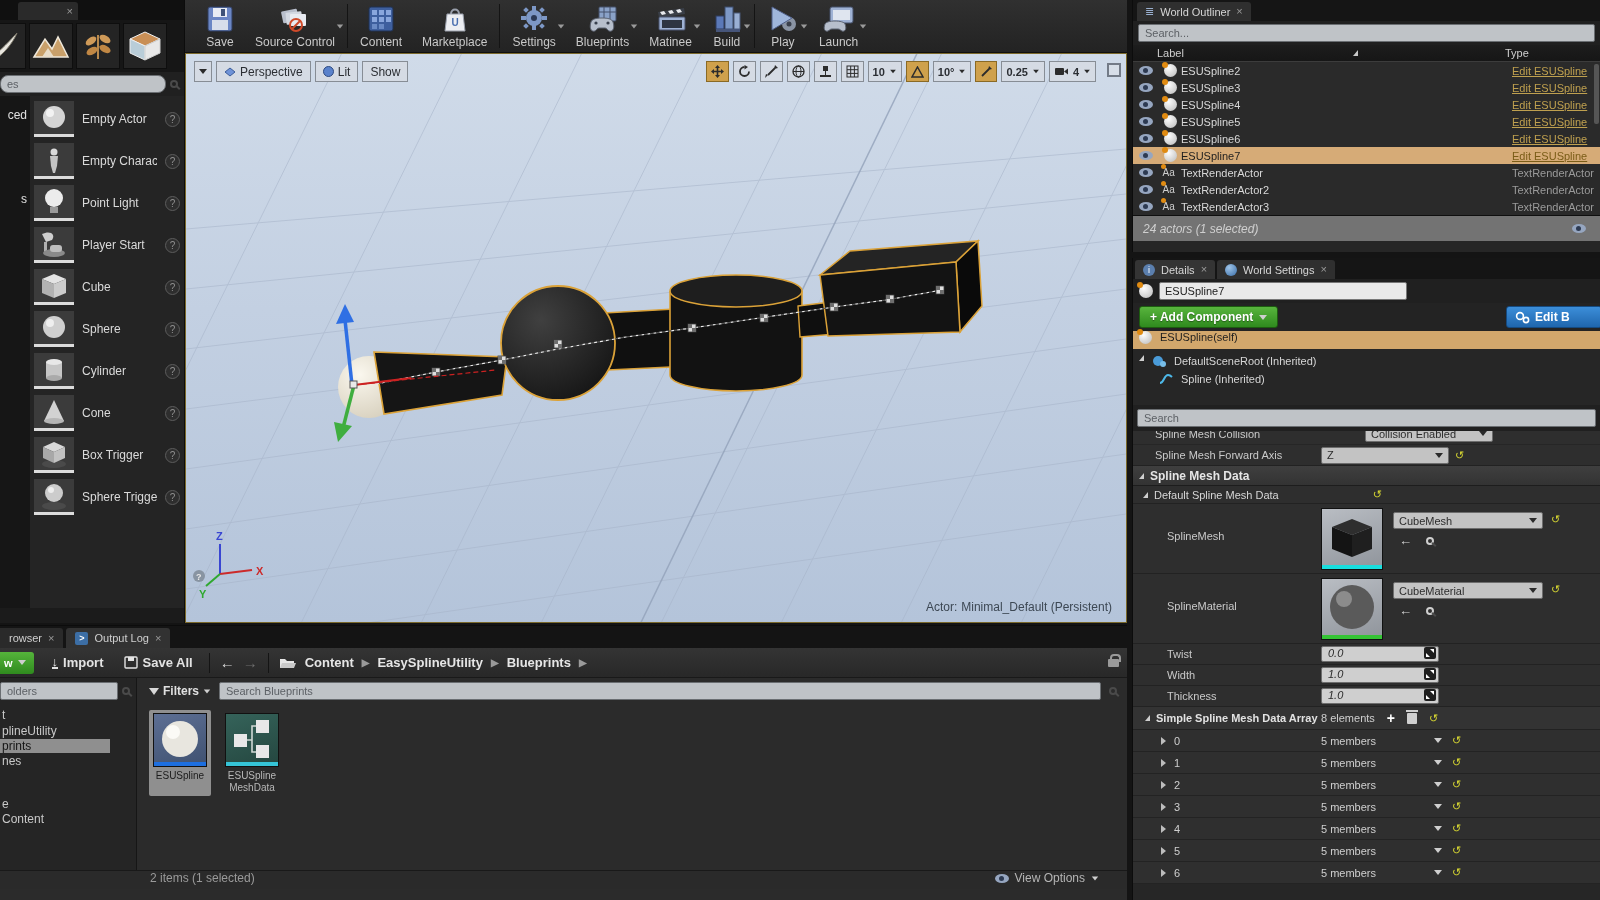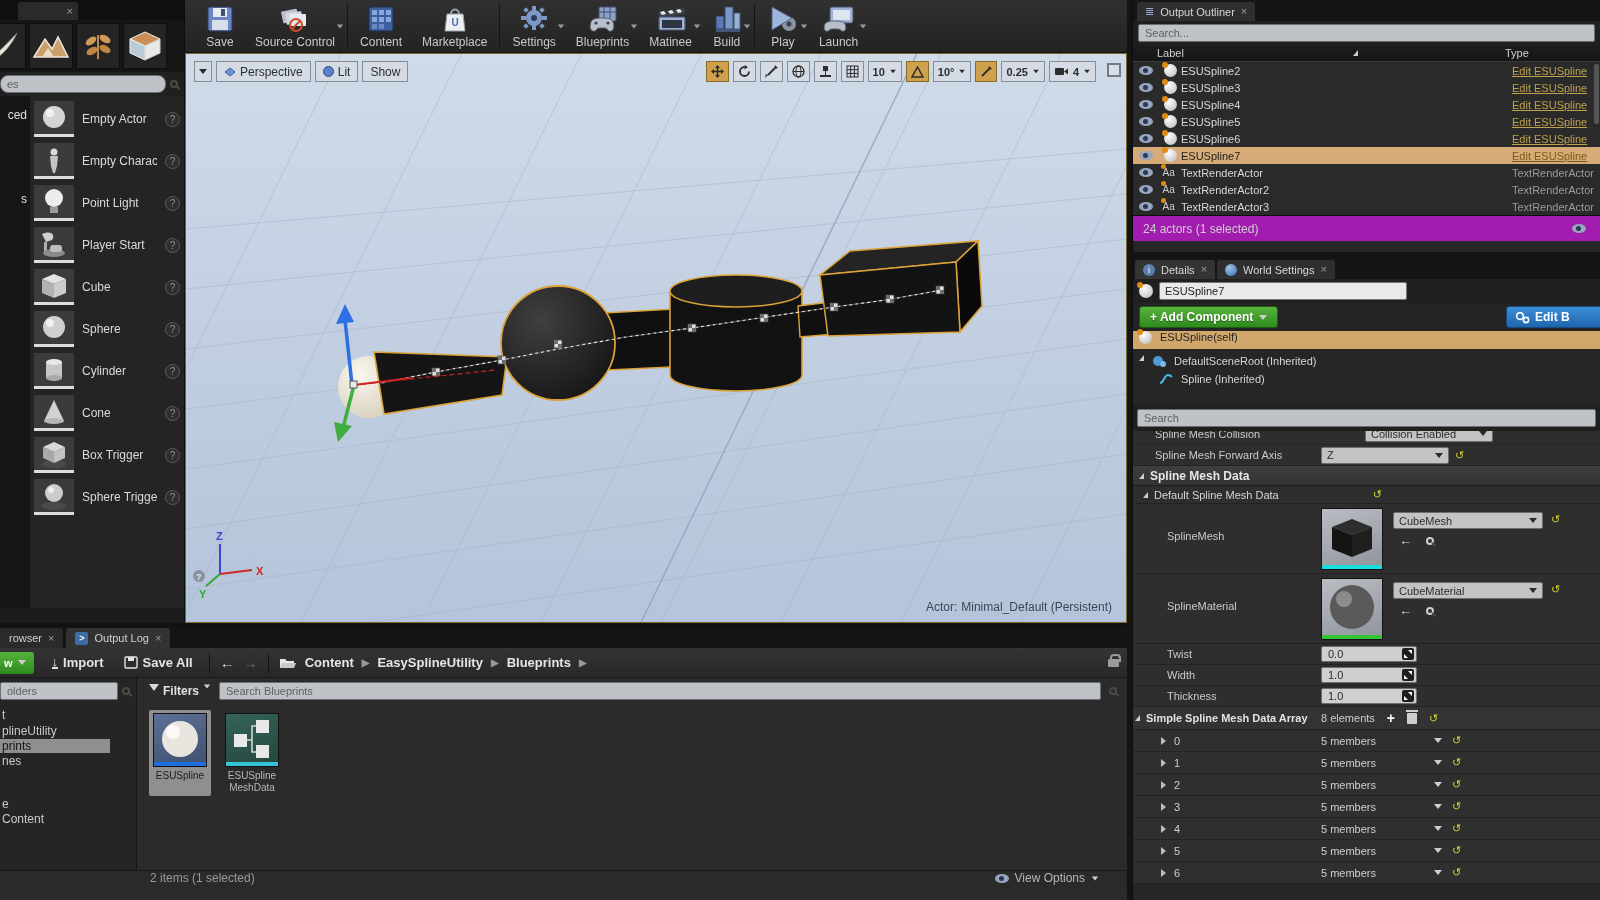--- a/index.html
+++ b/index.html
@@ -71,38 +71,38 @@
   .tp.gray{color:#9a9a9a;}
   .out-row.sel{background:#d6ab77;}
   .out-row.sel .nm{color:#1e1e1e;}
   .out-row.sel .tp.gold{color:#7a5c17;}
   .orb{width:13px;height:13px;border-radius:50%;background:radial-gradient(circle at 35% 30%,#fdfdfd,#b9b9b9);position:relative;flex:none;}
   .orb::before{content:"";position:absolute;left:-2px;top:-2px;width:6px;height:6px;border-radius:50%;background:#e08b12;}
   .aa{font-size:10px;color:#cfcfcf;position:relative;flex:none;width:15px;}
   .aa::before{content:"";position:absolute;left:-2px;top:-3px;width:5px;height:5px;border-radius:50%;background:#e08b12;}
   .icon-cell{width:22px;display:flex;justify-content:center;flex:none;}
   .eye-cell{width:26px;display:flex;justify-content:center;flex:none;}
-  .out-footer{height:26px;border-top:1px solid #0f0f0f;background:#a21caf;display:flex;align-items:center;padding:0 10px;color:#cfcfcf;font-size:12px;position:relative;}
+  .out-footer{height:26px;border-top:1px solid #0f0f0f;background:#737373;display:flex;align-items:center;padding:0 10px;color:#cfcfcf;font-size:12px;position:relative;font-style:italic;}
   .scrollbar{position:absolute;right:1px;top:2px;width:5px;height:60px;background:#555;border-radius:2px;}
 
   
   .details{position:absolute;left:1132px;top:258px;width:468px;height:642px;background:#262626;border-left:1px solid #0c0c0c;}
   .det-name{display:flex;align-items:center;gap:6px;padding:3px 6px;background:#202020;}
   .det-name input{background:#e9e9e9;border:1px solid #777;border-radius:2px;height:18px;font-size:11px;color:#222;padding:0 5px;width:248px;}
   .det-bar{display:flex;align-items:center;padding:3px 6px;gap:6px;background:#232323;position:relative;height:28px;}
   .btn-green{background:linear-gradient(#58b43d,#2f8a1e);border:1px solid #1d5c10;border-radius:3px;color:#fff;font-weight:bold;font-size:12px;display:flex;align-items:center;gap:6px;padding:2px 10px;height:22px;text-shadow:0 1px 1px rgba(0,0,0,.4);}
   .btn-blue{position:absolute;right:-2px;top:3px;background:linear-gradient(#3c8ed9,#1f66ad);border:1px solid #154a80;border-radius:3px;color:#fff;font-weight:bold;font-size:12px;display:flex;align-items:center;gap:5px;padding:2px 8px;height:22px;width:96px;}
   .comp-row{height:18px;display:flex;gap:8px;padding:0 6px;font-size:11px;color:#d6d6d6;}
   .comp-row.sel{background:#d2a76c;color:#1e1e1e;}
   .det-search{padding:4px 4px;background:#202020;margin-top:14px;}
   .prop{display:flex;align-items:center;height:21px;border-bottom:1px solid #222;background:#2e2e2e;}
   .prop .plabel{width:188px;flex:none;padding-left:22px;color:#c9c9c9;white-space:nowrap;overflow:hidden;}
   .prop .pval{flex:1;display:flex;align-items:center;gap:6px;padding-right:8px;}
   .combo{background:#c3c3c3;border:1px solid #6d6d6d;border-radius:2px;color:#2c2c2c;height:17px;display:flex;align-items:center;justify-content:space-between;padding:0 5px;font-size:11px;}
-  .spin{background:#cfcfcf;border:1px solid #6d6d6d;border-radius:2px;color:#2c2c2c;height:16px;display:flex;align-items:center;justify-content:space-between;padding:0 2px 0 6px;font-size:11px;width:96px;}
+  .spin{background:#cfcfcf;border:1px solid #6d6d6d;border-radius:2px;color:#2c2c2c;height:16px;display:flex;justify-content:space-between;padding:0 2px 0 6px;font-size:11px;width:118px;font-style:italic;}
   .dragbox{width:12px;height:12px;background:#1e1e1e;border-radius:2px;position:relative;flex:none;}
   .dragbox::before{content:"";position:absolute;left:2px;bottom:2px;border-top:4px solid transparent;border-right:4px solid #fff;transform:rotate(90deg);}
   .dragbox::after{content:"";position:absolute;right:2px;top:2px;border-bottom:4px solid transparent;border-left:4px solid #fff;transform:rotate(90deg);}
   .sec-head{height:20px;background:linear-gradient(#3f3f3f,#333);border-bottom:1px solid #1d1d1d;display:flex;align-items:center;gap:6px;padding:0 6px;font-weight:bold;color:#e6e6e6;font-size:12px;}
   .sub-head{height:18px;display:flex;align-items:center;gap:6px;padding:0 10px;background:#2e2e2e;border-bottom:1px solid #222;color:#d6d6d6;}
   .asset-row{display:flex;align-items:flex-start;background:#2e2e2e;border-bottom:1px solid #222;padding:4px 0;}
   .asset-row .plabel{width:188px;flex:none;padding-left:34px;color:#c9c9c9;padding-top:22px;}
   .a-thumb{width:62px;height:62px;border:1px solid #111;flex:none;position:relative;background:linear-gradient(160deg,#b9bdc3,#8f949b);}
   .a-bar{position:absolute;left:0;bottom:0;width:100%;height:4px;}
   .a-widgets{display:flex;flex-direction:column;gap:4px;margin-left:10px;padding-top:4px;}
@@ -123,21 +123,21 @@
   .addnew{height:22px;background:linear-gradient(#55b43b,#2f8a1e);border-radius:0 3px 3px 0;color:#fff;font-weight:bold;display:flex;align-items:center;gap:5px;padding:0 8px 0 4px;margin-right:4px;}
   .crumb{display:flex;align-items:center;gap:8px;font-size:13px;font-weight:bold;color:#e6e6e6;}
   .crumb .sep{color:#9a9a9a;font-size:10px;}
   .cb-body{display:flex;height:192px;}
   .cb-src{width:137px;background:#252525;border-right:1px solid #161616;position:relative;padding-top:4px;}
   .src-search{display:flex;align-items:center;gap:4px;padding:0 6px 0 0;}
   .src-item{position:absolute;left:0;font-size:12px;color:#c9c9c9;padding-left:2px;white-space:nowrap;}
   .src-item.sel{background:#8f8f8f;color:#161616;width:110px;}
   .cb-main{flex:1;position:relative;}
   .filters-row{display:flex;align-items:center;gap:8px;padding:4px 10px 4px 12px;}
-  .filters-btn{display:flex;align-items:flex-start;gap:4px;color:#e0e0e0;font-weight:bold;font-size:12px;}
+  .filters-btn{display:flex;align-items:center;gap:4px;color:#e0e0e0;font-weight:bold;font-size:12px;}
   .funnel{display:inline-block;width:0;height:0;border-left:5px solid transparent;border-right:5px solid transparent;border-top:7px solid #d8d8d8;}
   .tiles{display:flex;gap:10px;padding:6px 0 0 12px;}
   .tile{width:62px;display:flex;flex-direction:column;align-items:center;gap:3px;padding:3px;}
   .tile.sel{background:#8f8f8f;border-radius:2px;}
   .tile-thumb{width:54px;height:54px;position:relative;border:1px solid #111;}
   .tile-name{font-size:10px;text-align:center;line-height:1.15;}
   .cb-status{height:19px;border-top:1px solid #191919;background:#2a2a2a;display:flex;align-items:center;padding:0 12px 4px 150px;color:#9a9a9a;font-size:12px;position:relative;}
   .view-opts{position:absolute;right:28px;display:flex;align-items:center;gap:6px;color:#b5b5b5;font-size:12px;}
   .lock{width:11px;height:8px;background:#9a9a9a;border-radius:1px;position:relative;margin-left:auto;}
   .lock::before{content:"";position:absolute;left:2px;top:-5px;width:7px;height:6px;border:2px solid #9a9a9a;border-bottom:none;border-radius:4px 4px 0 0;}
@@ -609,21 +609,21 @@
 
     <div class="vp-level">
       <span class="lv">Actor:</span><span>Minimal_Default (Persistent)</span>
     </div>
   </div>
 
   <div class="outliner">
     <div class="pan-tabbar">
       <div class="pan-tab" style="margin-left:4px;">
         <span style="color:#9ab0d0;">≣</span>
-        <span>Output Outliner</span>
+        <span>World Outliner</span>
         <span class="x-close">×</span>
       </div>
     </div>
     <div class="out-search">
       <input class="lightfield" placeholder="Search..." style="">
     </div>
     <div class="out-header">
       <span style="padding-left:24px;">Label</span>
       <span style="position:absolute;left:220px;top:5px;" class="tri-col"></span>
       <span style="position:absolute;left:372px;">Type</span>
@@ -882,21 +882,21 @@
       <span class="plabel" style="padding-left:34px;">Thickness</span>
       <span class="pval">
           <span class="spin">
             <span>1.0</span>
             <span class="dragbox"></span>
           </span>
         </span>
     </div>
 
     <div class="prop" style="height:23px;background:#333;">
-      <span class="plabel" style="padding-left:2px;display:flex;gap:6px;align-items:center;font-weight:bold;color:#e2e2e2;">
+      <span class="plabel" style="padding-left:12px;display:flex;gap:6px;align-items:center;font-weight:bold;color:#e2e2e2;">
         <span class="tri-open"></span>
         <span>Simple Spline Mesh Data Array</span>
       </span>
       <span class="pval" style="gap:12px;">
         <span>8 elements</span>
         <span style="color:#fff;font-weight:bold;font-size:14px;line-height:1;">+</span>
         <span class="trash"></span>
         <span class="reset">↺</span>
       </span>
     </div>

